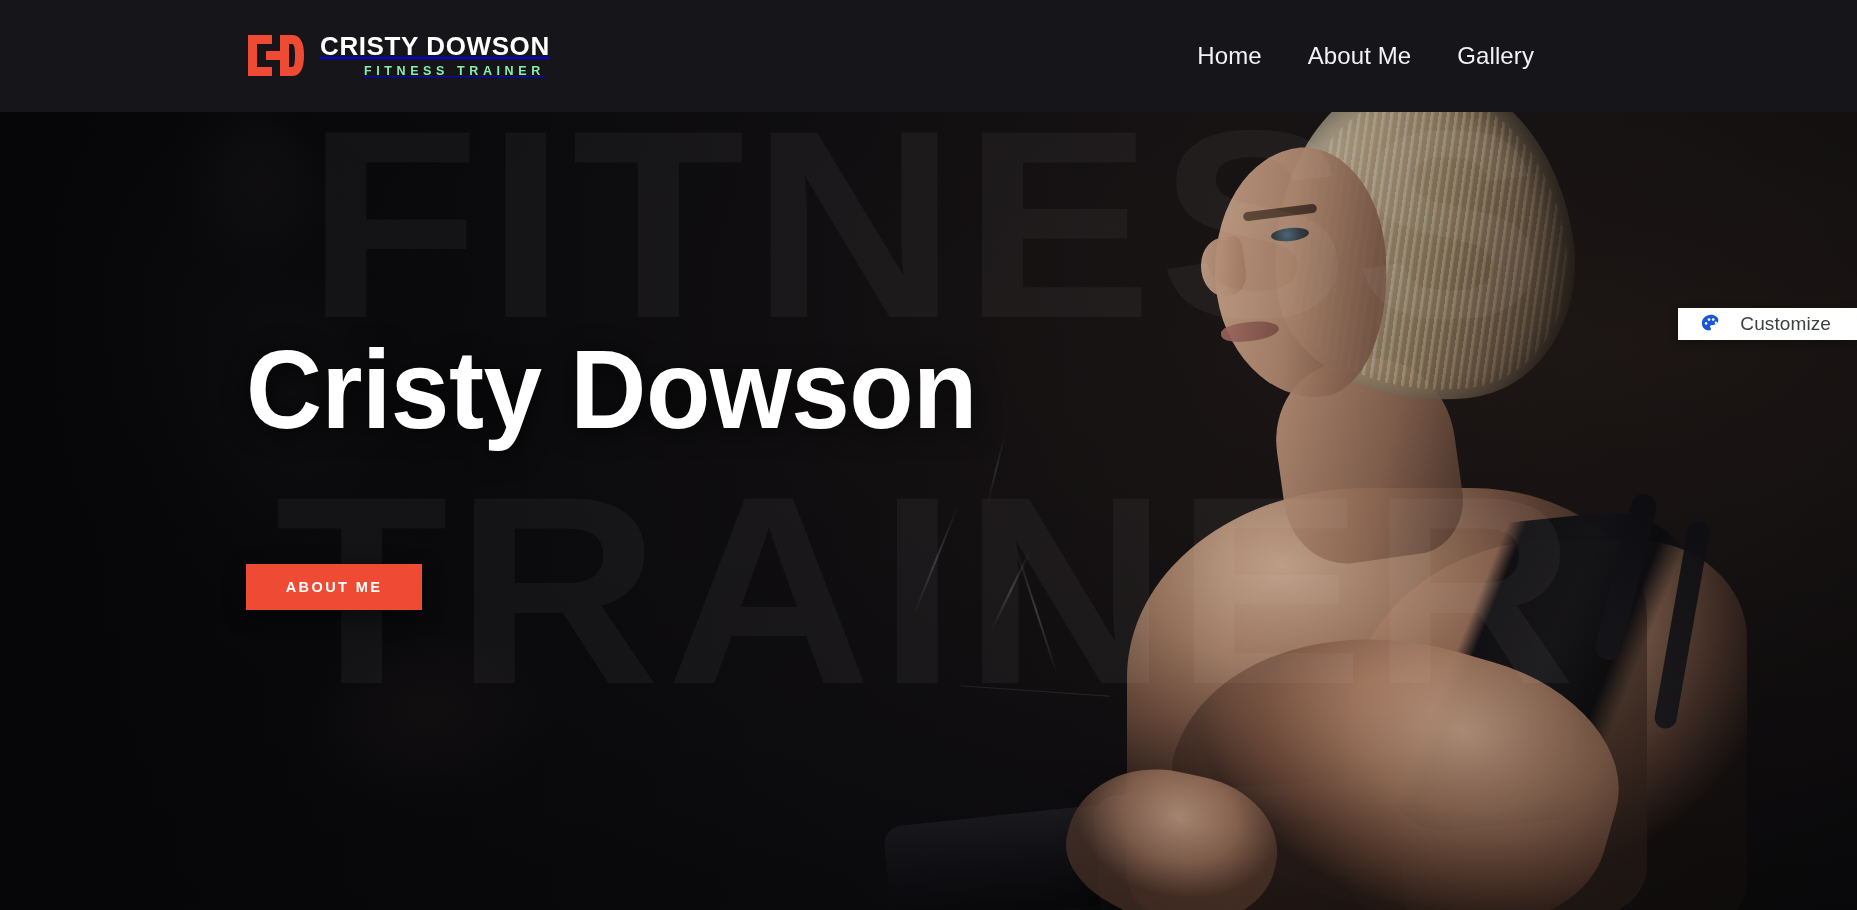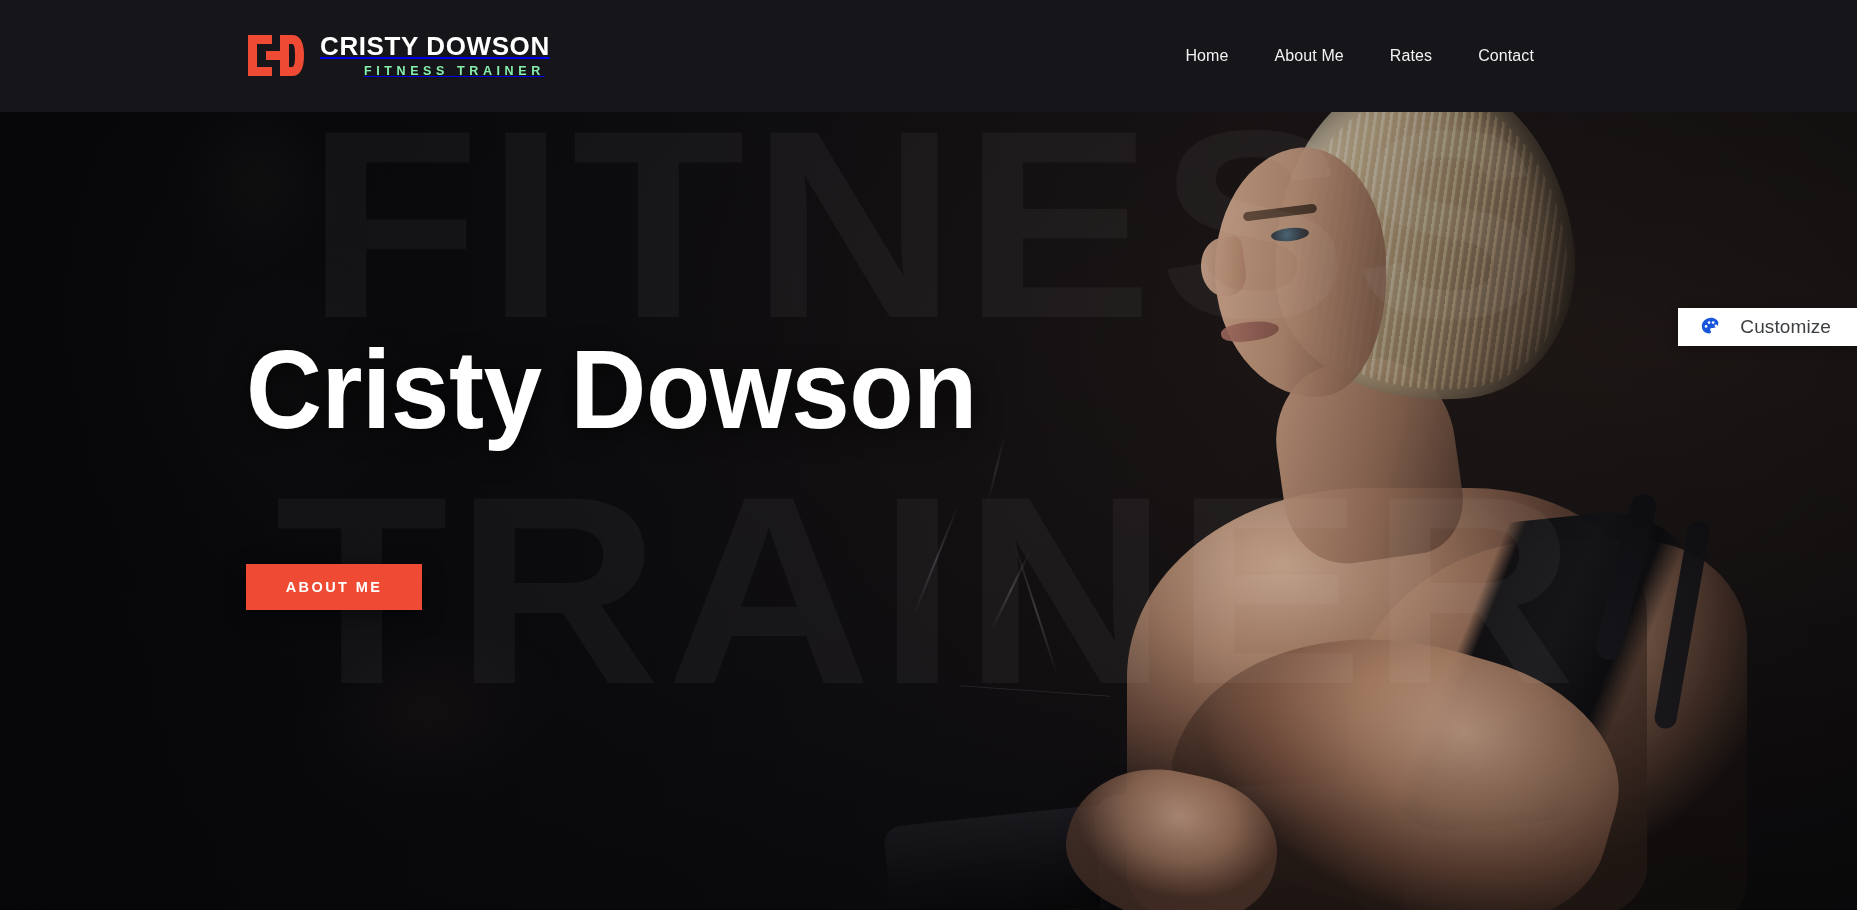--- a/index.html
+++ b/index.html
@@ -227,21 +227,21 @@
     font-family:"Liberation Sans", sans-serif;
   }
   .brand-sub{
     font-size:12.5px; font-weight:700; color:#86efac;
     letter-spacing:4.6px; line-height:1.2; margin-top:3px;padding-left:44px;
   }
 
   
   .main-nav{ margin-left:auto; margin-right:300px; display:flex; align-items:center; }
   .nav-item{
-    color:#f2f2f4; font-size:16px; font-weight:400;
+    color:#f2f2f4; font-size:24px; font-weight:400;
     padding:26px 21px; line-height:1;
     text-decoration:none; white-space:nowrap;
     letter-spacing:.1px;
     border:2px solid transparent;
   }
   .nav-item.is-focused{
     border:2px dotted #ffffff;
   }
 
   
@@ -264,21 +264,21 @@
     border:none; cursor:pointer;
     font-family:"Liberation Sans", sans-serif;
     box-shadow:0 6px 22px rgba(0,0,0,.45);
   }
 
   
   .customize-btn{
     position:absolute; right:0; top:308px; z-index:60;
     display:flex; align-items:center; gap:18px;
     background:#ffffff;
-    height:38px; padding:0 26px 0 22px;
+    height:32px; padding:0 26px 0 22px;
     border:none; cursor:pointer;
     box-shadow:0 2px 10px rgba(0,0,0,.35);
     font-family:"Liberation Sans", sans-serif;
   }
   .customize-label{ font-size:19px; color:#3c4043; letter-spacing:.1px; }
   .palette-icon{ width:22px; height:22px; display:block; flex:none; }
 </style>
 </head>
 <body>
 
@@ -338,22 +338,21 @@
       </svg>
       <span class="brand-text">
         <span class="brand-name">CRISTY DOWSON</span>
         <span class="brand-sub">FITNESS TRAINER</span>
       </span>
     </a>
 
     <nav class="main-nav">
       <a class="nav-item" href="#">Home</a>
       <a class="nav-item" href="#">About Me</a>
-      <a class="nav-item" href="#">Rates</a>
-      <a class="nav-item" href="#">Contact</a>
+      <a class="nav-item" href="#">Gallery</a>
     </nav>
   </header>
 
   <div class="hero-content">
     <h1 class="hero-title">Cristy Dowson</h1>
     <button class="hero-cta">ABOUT ME</button>
   </div>
 
   <button class="customize-btn">
     <svg class="palette-icon" viewBox="0 0 24 24">

